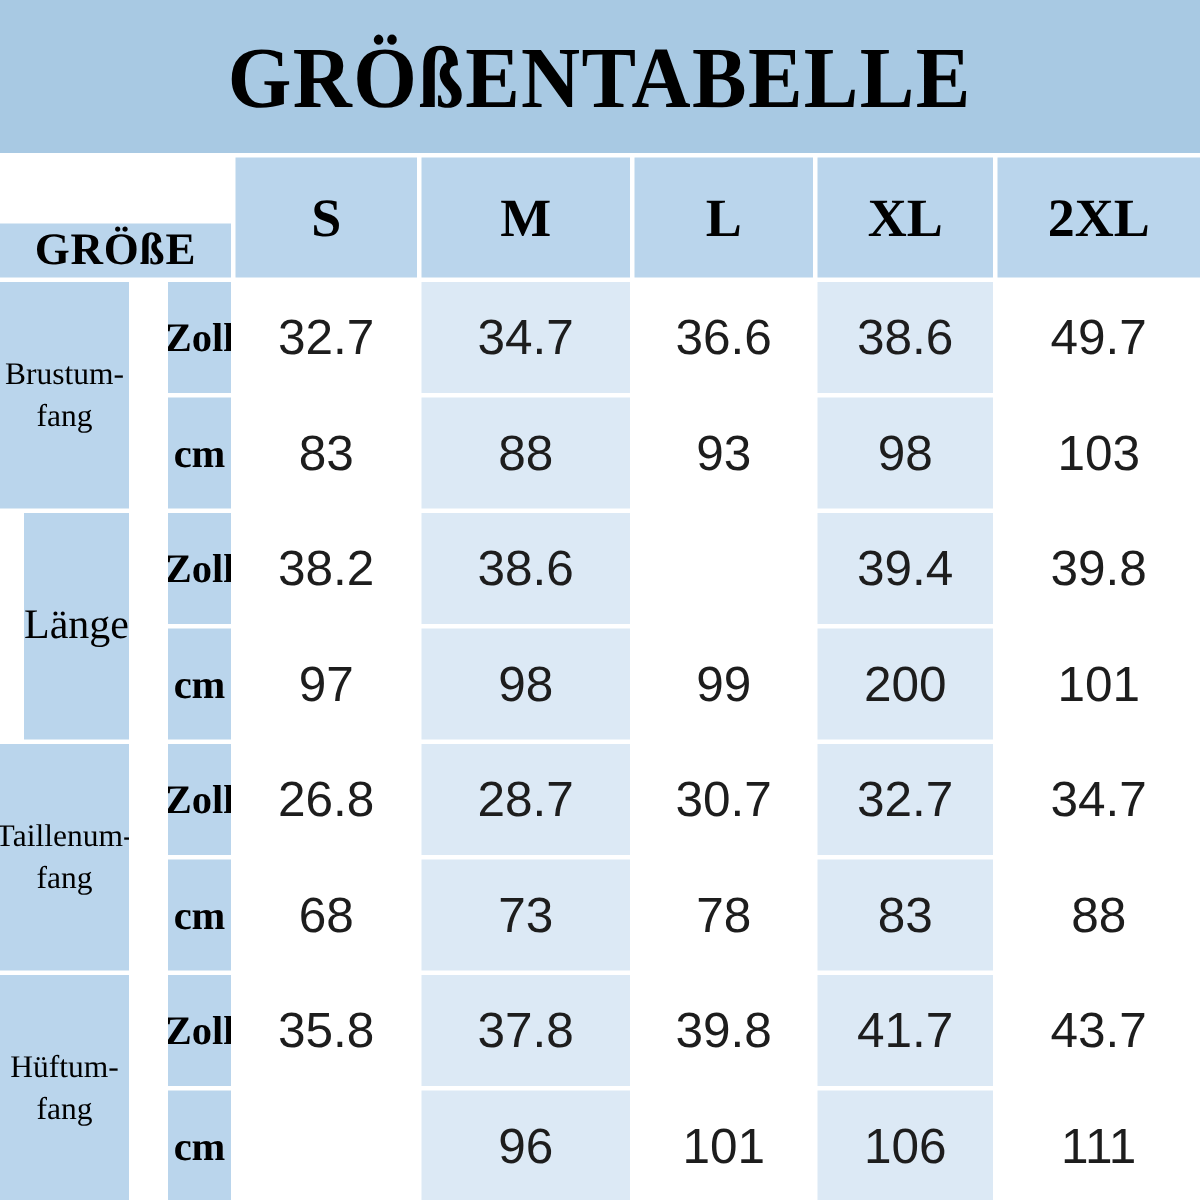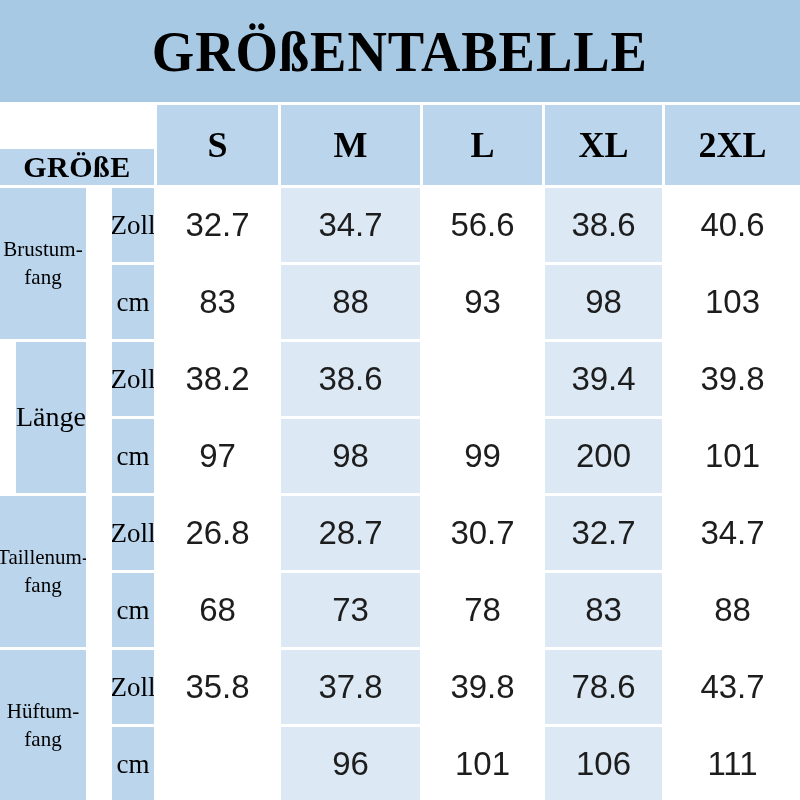--- a/index.html
+++ b/index.html
@@ -56,21 +56,21 @@
     color: var(--text-black, #000);
     margin-top: 44px;
   }
   .m-label{
     font-weight:normal; font-size:21px; line-height:1.3;
     white-space:pre-line;
     color: var(--text-black, #000);
   }
   .m-label.lg{ font-size:28px;margin-left:16px; }
   .unit{
-    font-weight:normal; font-size:27px; color: var(--text-black, #000); margin-left: 23px;
+    font-weight:bold; font-size:27px; color: var(--text-black, #000); margin-left: 23px;
   }
   .val{
     font-family:Liberation Sans, sans-serif;
     font-size:33px; font-weight:400;
     color: var(--num-color, #1d1d1d);
   }
 </style>
 </head>
 <body>
 
@@ -85,23 +85,23 @@
   <div class="cell blue hdr-size" style="grid-row:1; grid-column:4">M</div>
   <div class="cell blue hdr-size" style="grid-row:1; grid-column:5">L</div>
   <div class="cell blue hdr-size" style="grid-row:1; grid-column:6">XL</div>
   <div class="cell blue hdr-size" style="grid-row:1; grid-column:7">2XL</div>
 
   <div class="cell blue m-label" style="grid-row:2/4; grid-column:1">Brustum-
 fang</div>
   <div class="cell blue unit" style="grid-row:2; grid-column:2">Zoll</div>
   <div class="cell white val" style="grid-row:2; grid-column:3">32.7</div>
   <div class="cell pale val" style="grid-row:2; grid-column:4">34.7</div>
-  <div class="cell white val" style="grid-row:2; grid-column:5">56.6</div>
+  <div class="cell white val" style="grid-row:2; grid-column:5">36.6</div>
   <div class="cell pale val" style="grid-row:2; grid-column:6">38.6</div>
-  <div class="cell white val" style="grid-row:2; grid-column:7">40.6</div>
+  <div class="cell white val" style="grid-row:2; grid-column:7">49.7</div>
   <div class="cell blue unit" style="grid-row:3; grid-column:2">cm</div>
   <div class="cell white val" style="grid-row:3; grid-column:3">83</div>
   <div class="cell pale val" style="grid-row:3; grid-column:4">88</div>
   <div class="cell white val" style="grid-row:3; grid-column:5">93</div>
   <div class="cell pale val" style="grid-row:3; grid-column:6">98</div>
   <div class="cell white val" style="grid-row:3; grid-column:7">103</div>
 
   <div class="cell blue m-label lg" style="grid-row:4/6; grid-column:1">Länge</div>
   <div class="cell blue unit" style="grid-row:4; grid-column:2">Zoll</div>
   <div class="cell white val" style="grid-row:4; grid-column:3">38.2</div>
@@ -129,21 +129,21 @@
   <div class="cell white val" style="grid-row:7; grid-column:5">78</div>
   <div class="cell pale val" style="grid-row:7; grid-column:6">83</div>
   <div class="cell white val" style="grid-row:7; grid-column:7">88</div>
 
   <div class="cell blue m-label" style="grid-row:8/10; grid-column:1">Hüftum-
 fang</div>
   <div class="cell blue unit" style="grid-row:8; grid-column:2">Zoll</div>
   <div class="cell white val" style="grid-row:8; grid-column:3">35.8</div>
   <div class="cell pale val" style="grid-row:8; grid-column:4">37.8</div>
   <div class="cell white val" style="grid-row:8; grid-column:5">39.8</div>
-  <div class="cell pale val" style="grid-row:8; grid-column:6">78.6</div>
+  <div class="cell pale val" style="grid-row:8; grid-column:6">41.7</div>
   <div class="cell white val" style="grid-row:8; grid-column:7">43.7</div>
   <div class="cell blue unit" style="grid-row:9; grid-column:2">cm</div>
   <div class="cell pale val" style="grid-row:9; grid-column:4">96</div>
   <div class="cell white val" style="grid-row:9; grid-column:5">101</div>
   <div class="cell pale val" style="grid-row:9; grid-column:6">106</div>
   <div class="cell white val" style="grid-row:9; grid-column:7">111</div>
 
 </div>
 
 </body></html>

